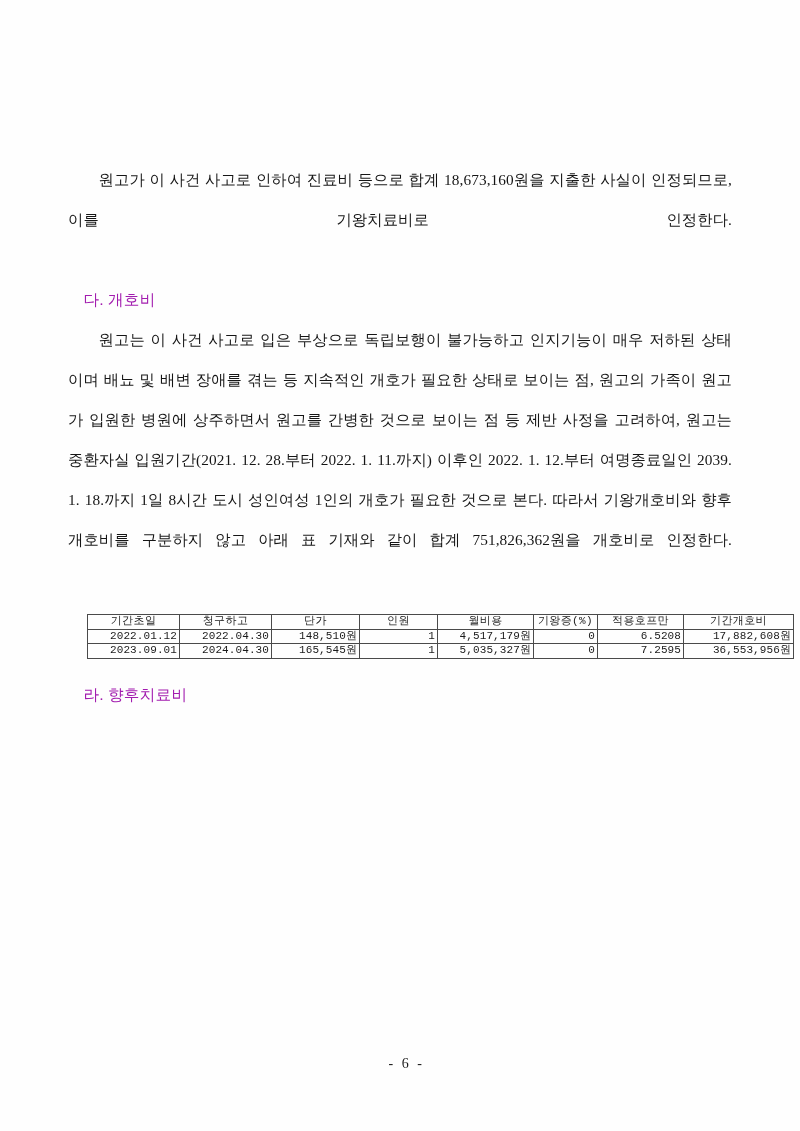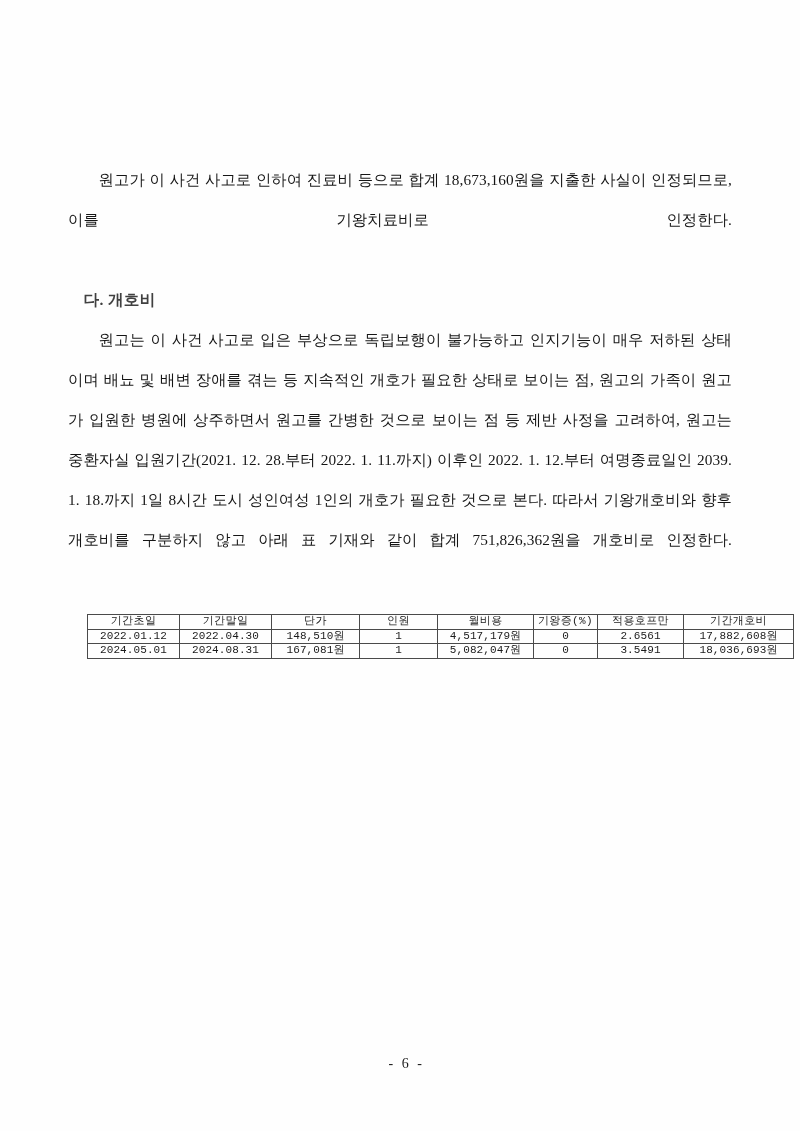--- a/index.html
+++ b/index.html
@@ -51,24 +51,24 @@
     content: "";
     display: inline-block;
     width: 100%;
     height: 0;
   }
 
   h3.sec-head {
     margin: 0;
     font-size: 15.6px;
     line-height: 40px;
-    font-weight: bold;
+    font-weight: normal;
     text-indent: 1em;
     letter-spacing: 0.3px;
-    color: #404040;
+    color: #a21caf;
   }
 
   
   .table-wrap {
     margin-top: 14px;
     margin-bottom: 16px;
     margin-left: 19px;
     width: 626px;
   }
   table.care-table {
@@ -89,20 +89,21 @@
     padding: 0 2px;
     white-space: nowrap;
     overflow: hidden;
   }
   table.care-table th {
     font-weight: normal;
     letter-spacing: 0.4px;
   }
   table.care-table td {
     letter-spacing: 0.1px;
+    text-align: right;
   }
   
   col.c0 { width: 92px; }
   col.c1 { width: 92px; }
   col.c2 { width: 88px; }
   col.c3 { width: 78px; }
   col.c4 { width: 96px; }
   col.c5 { width: 64px; }
   col.c6 { width: 86px; }
   col.c7 { width: 110px; }
@@ -141,54 +142,55 @@
             <col class="c2">
             <col class="c3">
           <col class="c4">
             <col class="c5">
             <col class="c6">
             <col class="c7">
         </colgroup>
         <thead>
           <tr>
             <th>기간초일</th>
-            <th>기간말일</th>
+            <th>청구하고</th>
             <th>단가</th>
             <th>인원</th>
             <th>월비용</th>
             <th>기왕증(%)</th>
             <th>적용호프만</th>
             <th>기간개호비</th>
           </tr>
         </thead>
         <tbody>
           <tr>
             <td>2022.01.12</td>
             <td>2022.04.30</td>
             <td>148,510원</td>
             <td>1</td>
             <td>4,517,179원</td>
             <td>0</td>
-            <td>2.6561</td>
+            <td>6.5208</td>
             <td>17,882,608원</td>
           </tr>
           <tr>
-            <td>2024.05.01</td>
-            <td>2024.08.31</td>
-            <td>167,081원</td>
+            <td>2023.09.01</td>
+            <td>2024.04.30</td>
+            <td>165,545원</td>
             <td>1</td>
-            <td>5,082,047원</td>
+            <td>5,035,327원</td>
             <td>0</td>
-            <td>3.5491</td>
-            <td>18,036,693원</td>
+            <td>7.2595</td>
+            <td>36,553,956원</td>
           </tr>
         </tbody>
       </table>
     </div>
 
+    <h3 class="sec-head">라. 향후치료비</h3>
 
 
 
   </div>
 
   <div class="footer">- 6 -</div>
 
 </div>
 
 </body></html>

